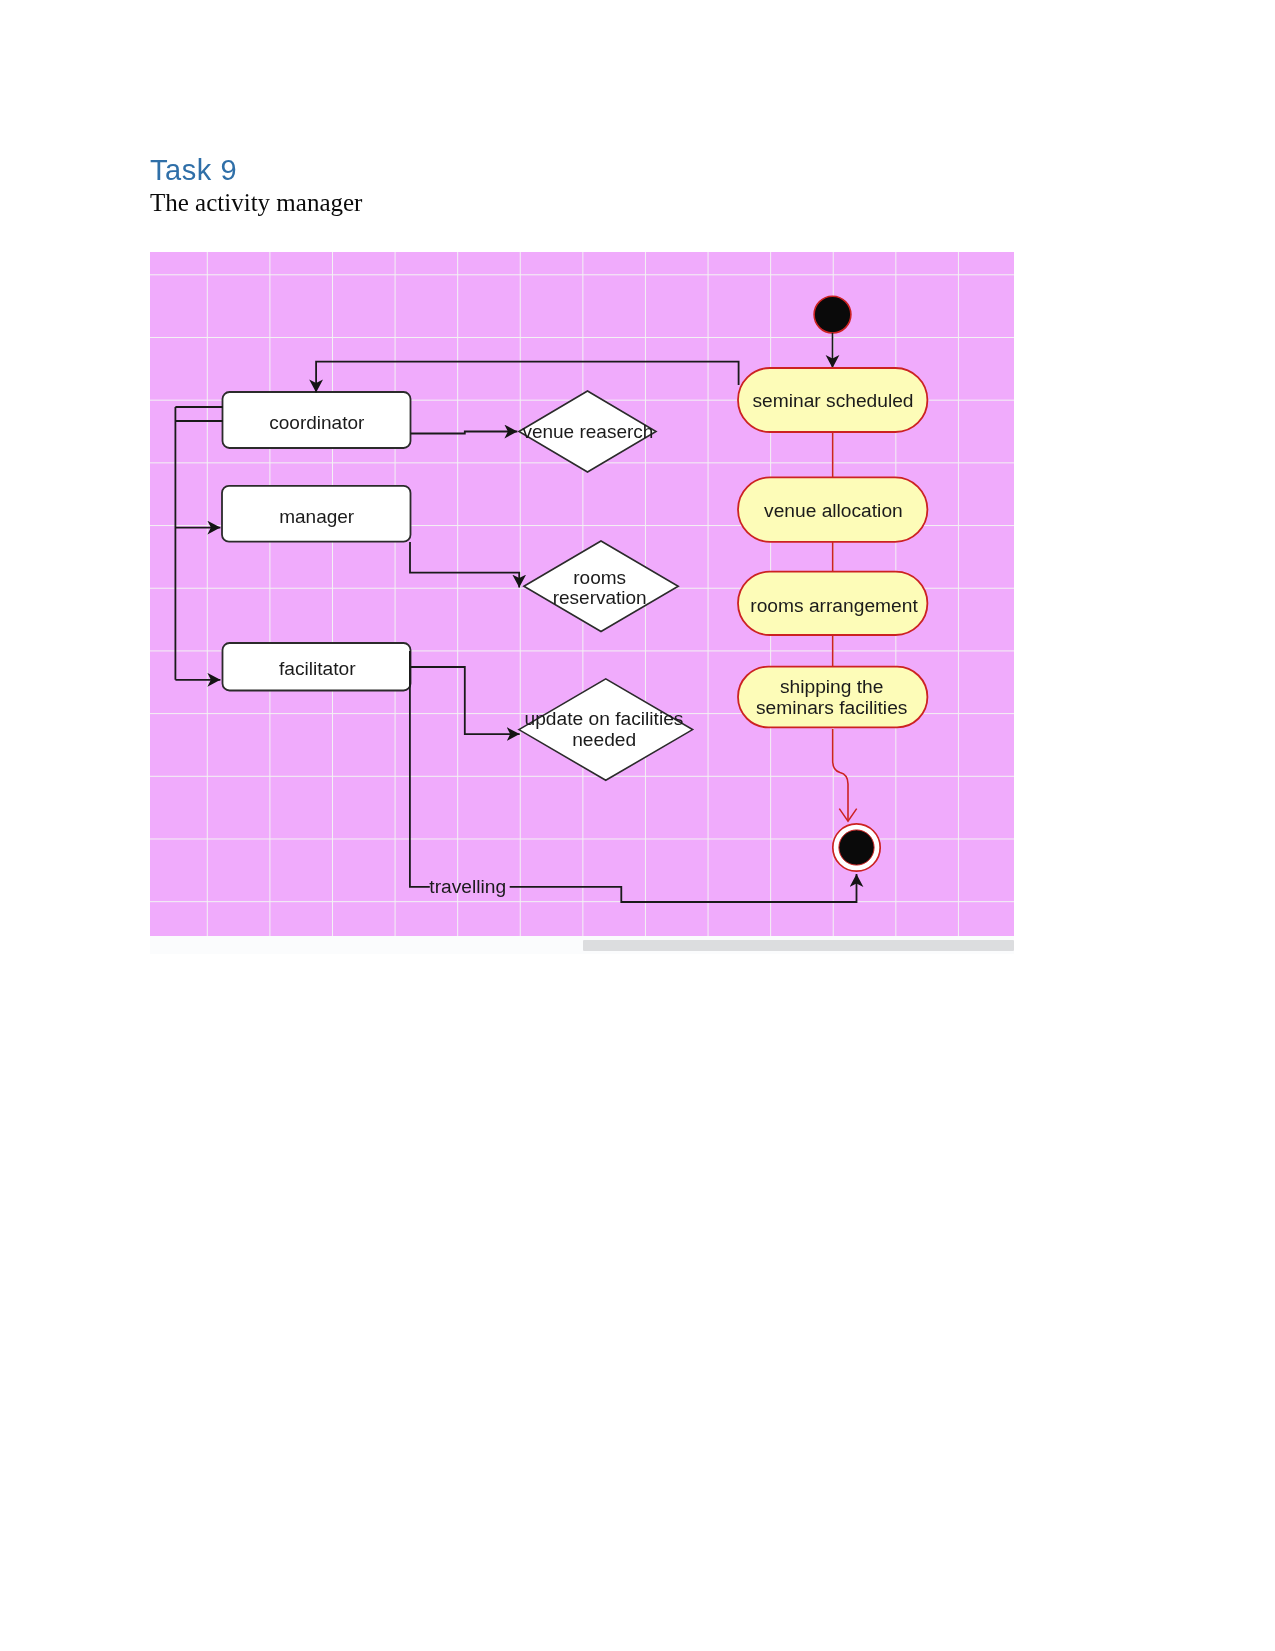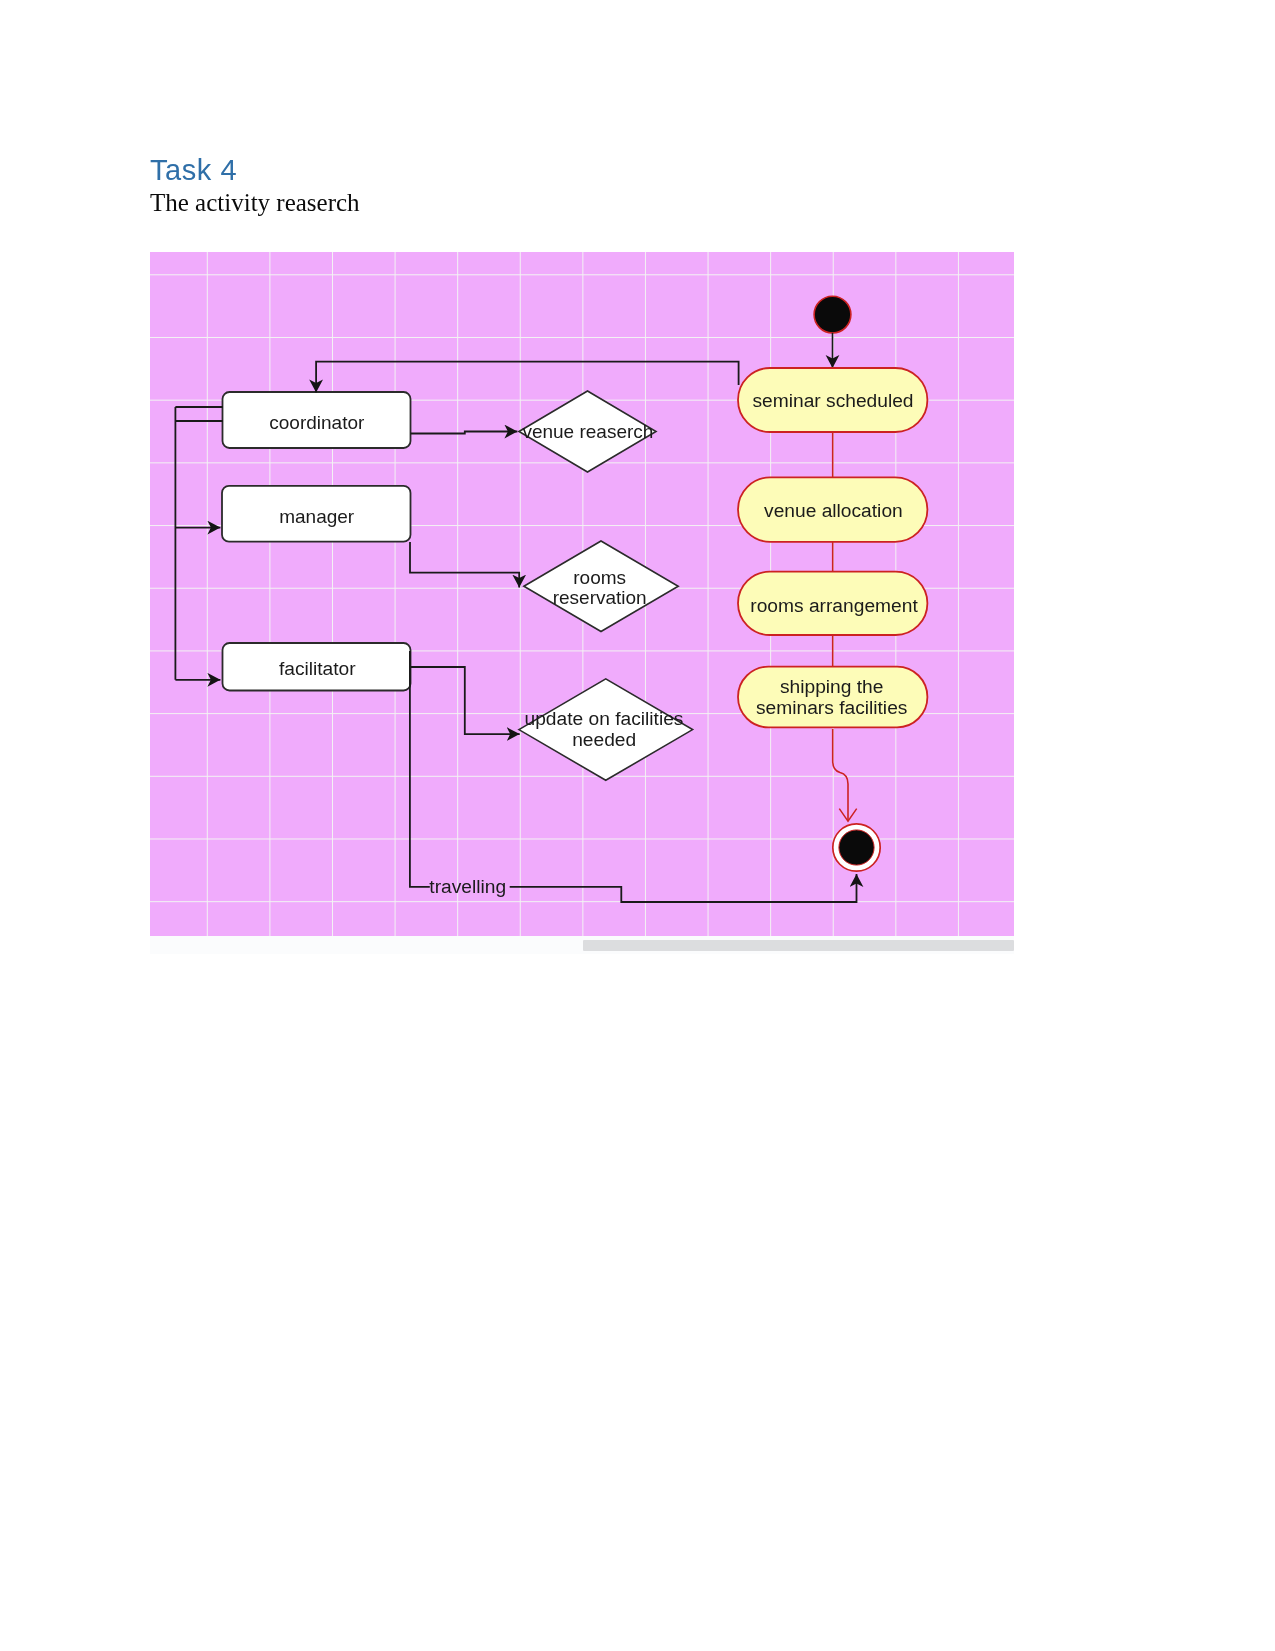--- a/index.html
+++ b/index.html
@@ -19,22 +19,22 @@
         background-size:62.6px 62.7px;
         background-position:56.8px 22.3px;}
   svg.diagram{position:absolute;left:0;top:0;}
   .sbtrack{position:absolute;left:0;top:684px;width:864px;height:18px;background:#fbfcfd;}
   .sbthumb{position:absolute;left:432.6px;top:4px;width:431.4px;height:11px;background:#dcdddf;border-radius:1px;}
 </style>
 </head>
 <body>
 
 <div class="page">
-  <div class="heading">Task 4</div>
-  <div class="subtitle">The activity reaserch</div>
+  <div class="heading">Task 9</div>
+  <div class="subtitle">The activity manager</div>
 
   <div class="canvas">
     <div class="grid"></div>
     <svg class="diagram" width="864" height="702" viewBox="0 0 864 702">
       <defs>
         <marker id="ahK" markerWidth="18" markerHeight="18" refX="13" refY="7" orient="auto" markerUnits="userSpaceOnUse">
           <path d="M0 0.1 L13 7 L0 13.9 L3.5 7 Z" fill="#141414"></path>
         </marker>
         <marker id="ahR" markerWidth="22" markerHeight="22" refX="13" refY="9.5" orient="auto" markerUnits="userSpaceOnUse">
           <path d="M0.6 0.8 L13.1 9.5 L0.6 18.2" fill="none" stroke="#cc2222" stroke-width="1.5" stroke-linecap="butt"></path>

